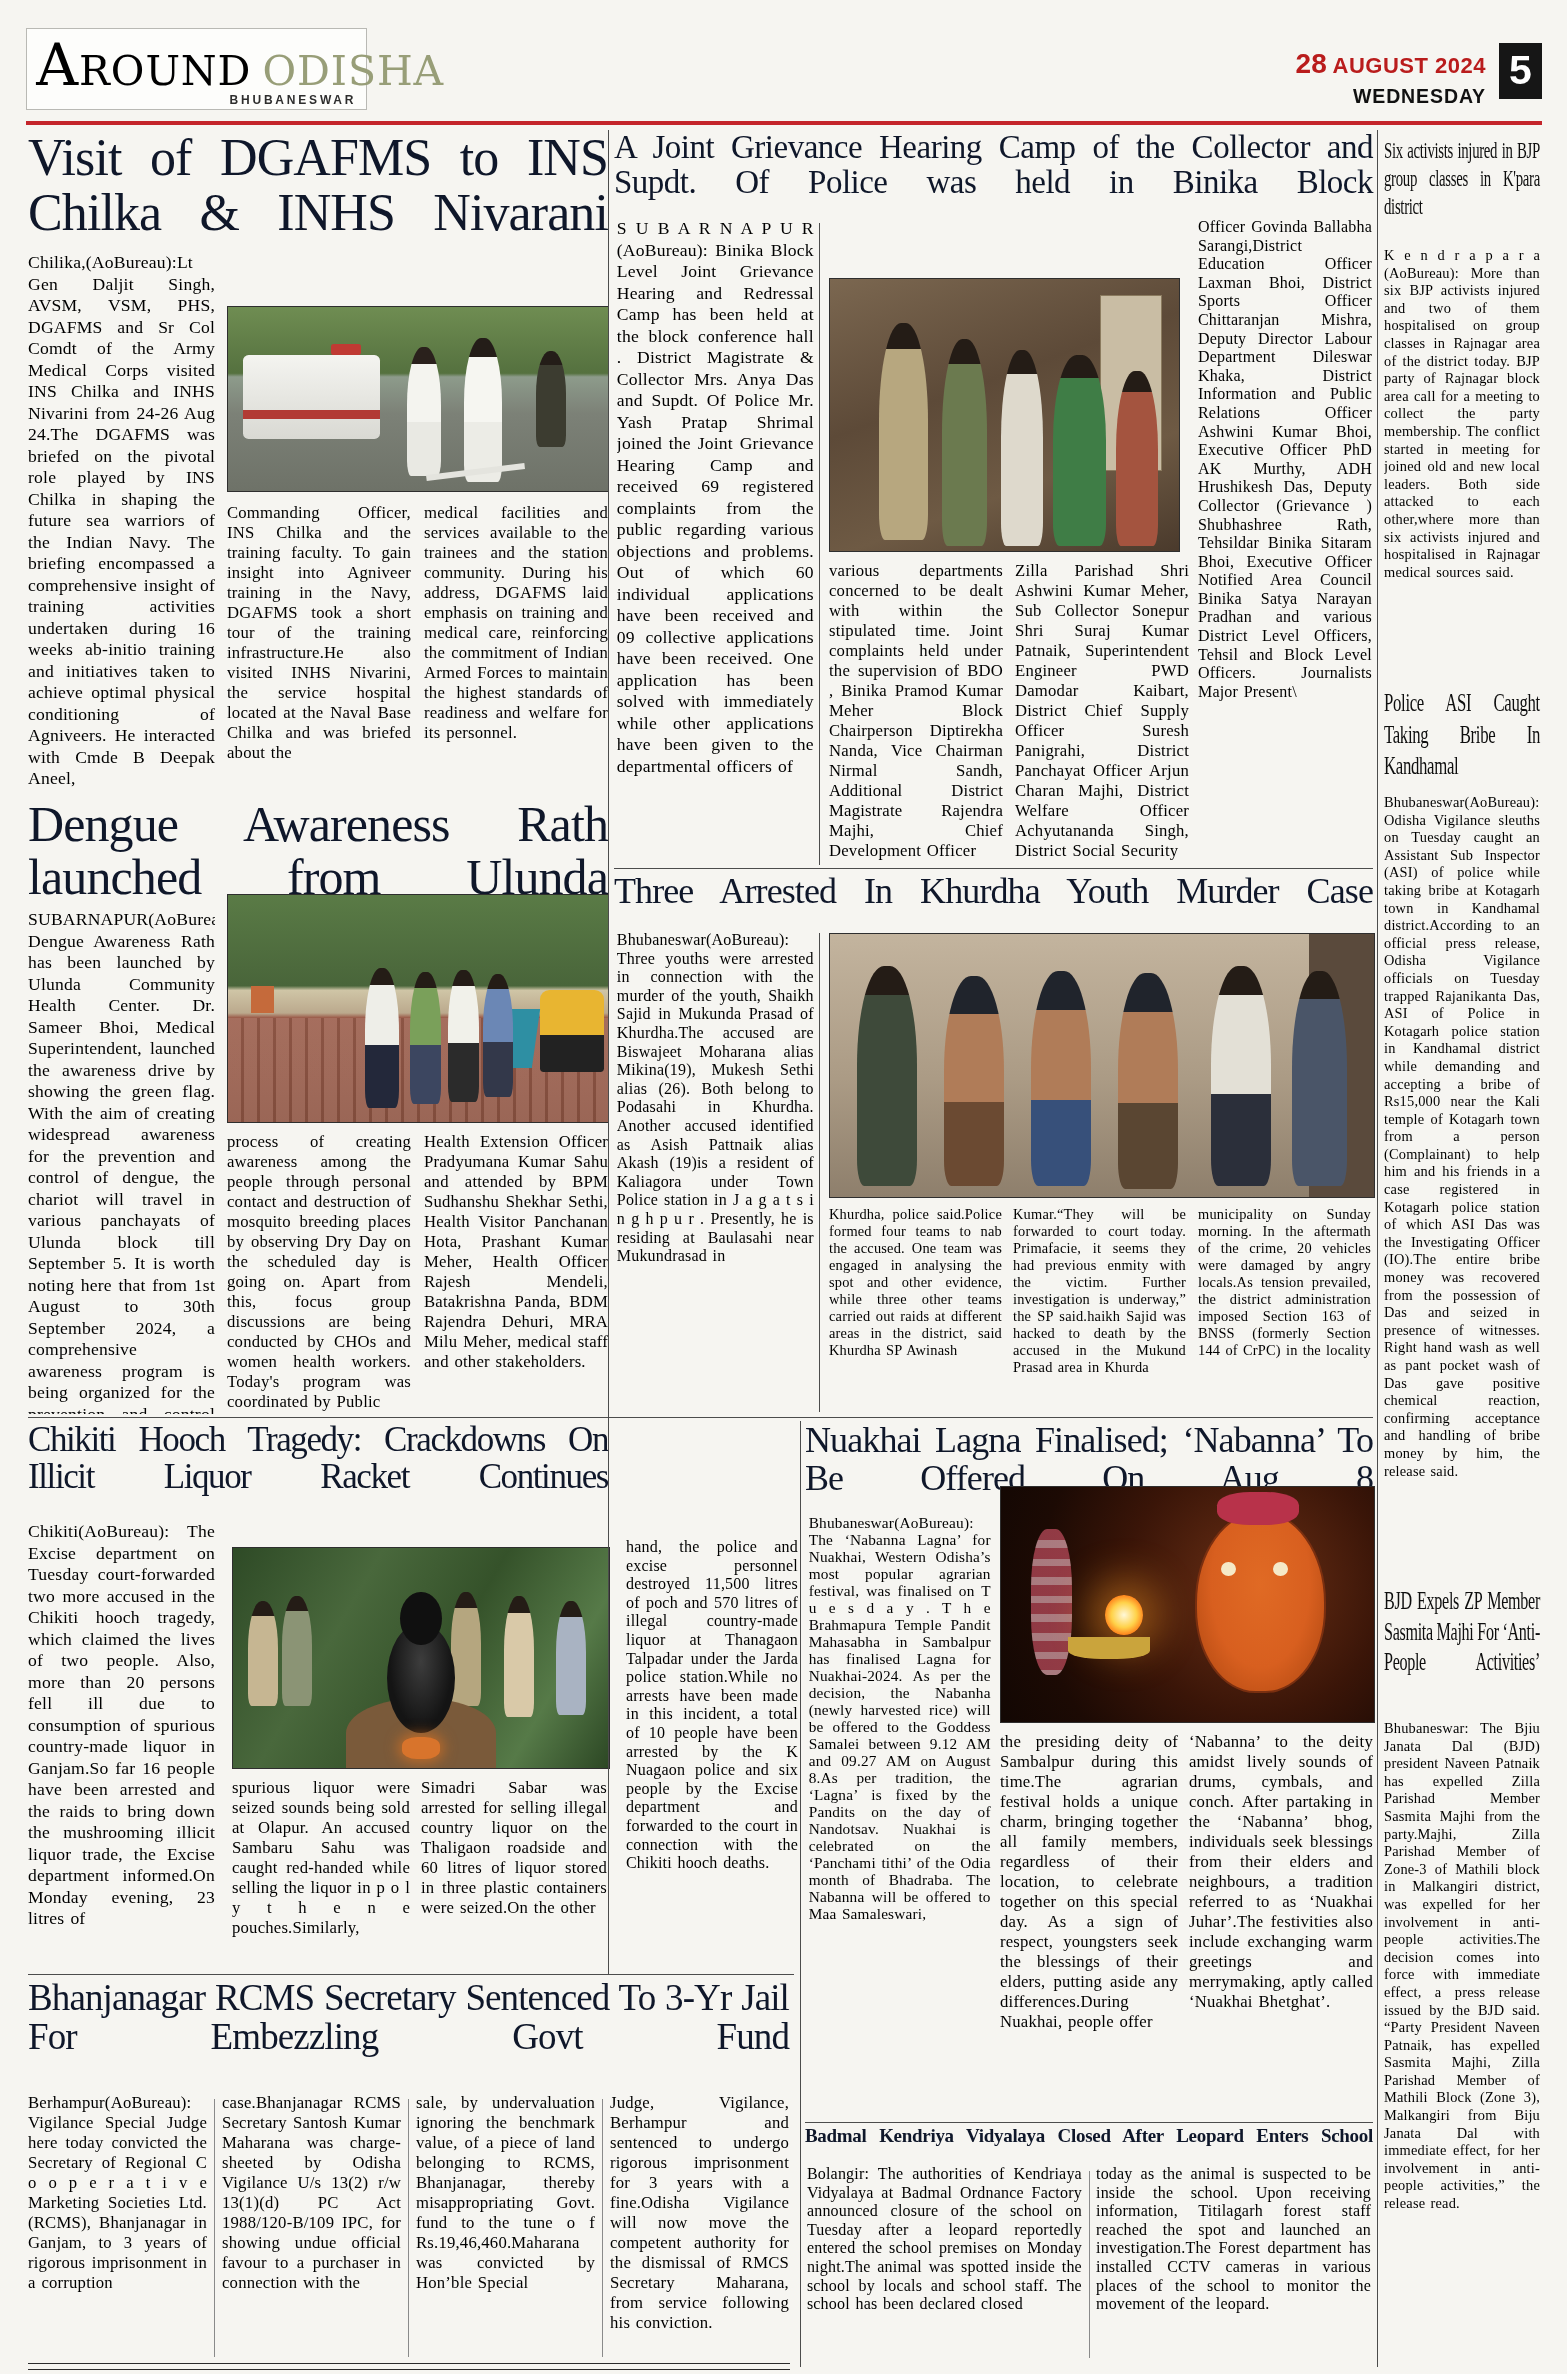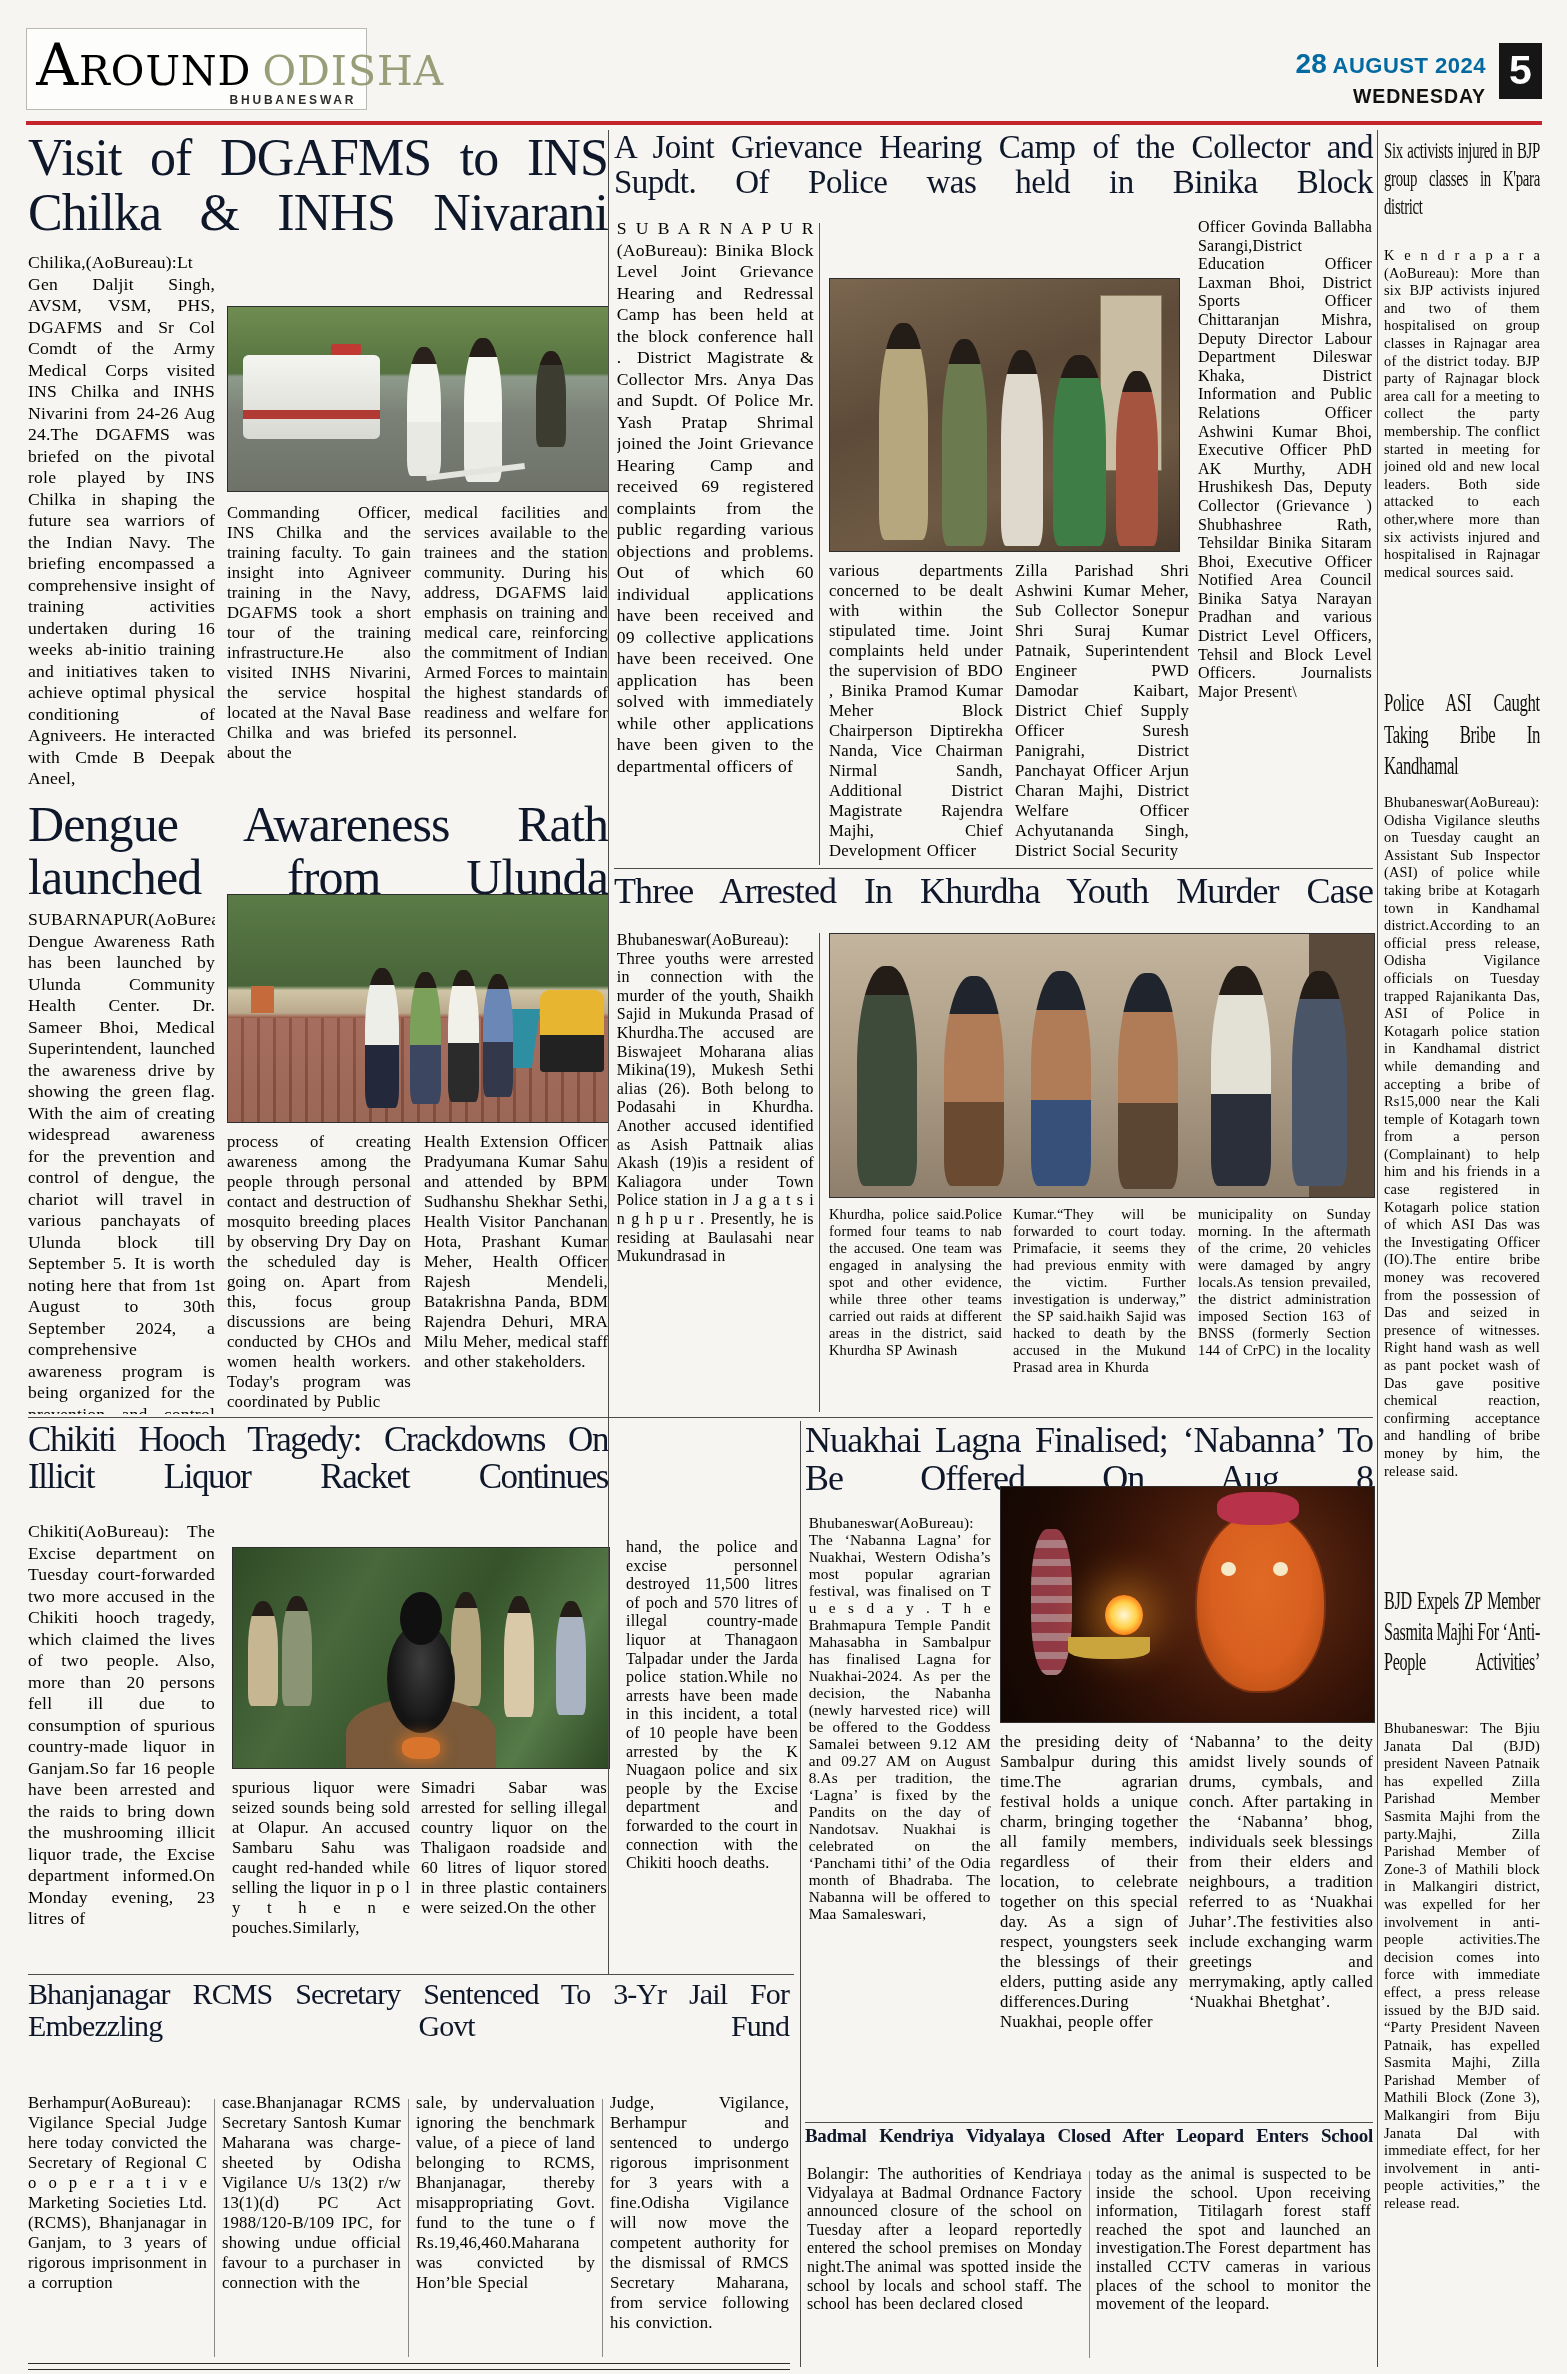--- a/index.html
+++ b/index.html
@@ -29,21 +29,21 @@
     width:155%;transform:scaleX(.645);transform-origin:0 0;
     text-align:justify;text-align-last:justify;position:absolute;
   }
   
   #logo-box{left:26px;top:28px;width:320px;height:78px;border:0.9px solid #b9b9b4;background:#fdfdfb;padding:1.9px 9.3px 0 9.3px;}
   #logo-line{white-space:nowrap;}
   .logo-around{display:inline-block;font-family:"DejaVu Serif",serif;font-size:41px;letter-spacing:0.9px;color:#000000;text-transform:uppercase;}
   .logo-around::first-letter{font-size:58px;}
   .logo-odisha{display:inline-block;font-family:"DejaVu Serif",serif;font-size:41px;letter-spacing:0.9px;color:#989e78;text-transform:uppercase;margin-left:7.4px;}
   #logo-sub{text-align:right;font-family:"Liberation Sans",sans-serif;font-weight:bold;font-size:12px;letter-spacing:2.8px;color:#2e2e2e;margin-top:-5.6px;}
-  #date-line{right:82px;top:48px;font-family:"Liberation Sans",sans-serif;font-weight:bold;color:#0369a1;text-align:right;}
+  #date-line{right:82px;top:48px;font-family:"Liberation Sans",sans-serif;font-weight:bold;color:#b91c1c;text-align:right;}
   .date-day{font-size:28px;}
   .date-rest{font-size:22px;letter-spacing:0.5px;}
   #weekday{right:82px;top:85px;font-family:"Liberation Sans",sans-serif;font-weight:bold;font-size:19.5px;letter-spacing:0.9px;color:#111;}
   #page-box{right:26px;top:43px;width:43px;height:56px;background:#161616;color:#fff;
     font-family:"Liberation Sans",sans-serif;font-weight:bold;font-size:41px;text-align:center;line-height:54px;}
   #red-rule{left:26px;top:121px;width:1516px;height:3.7px;background:#c4252b;}
   
   .t19{font-size:17.6px;line-height:21.5px;}
   .t18{font-size:16.7px;line-height:20px;}
   .t17{font-size:16px;line-height:18.6px;}
@@ -116,21 +116,21 @@
     <span style="left:41%;bottom:16%;width:18%;height:50%;background:radial-gradient(ellipse at 50% 35%,#3d3d3d 0%,#141414 65%);border-radius:50%;"></span>
     <span style="left:44.5%;bottom:56%;width:11%;height:24%;background:#101010;border-radius:50%;"></span>
     <span style="left:45%;bottom:4%;width:10%;height:10%;background:#d8742c;border-radius:40%;box-shadow:0 0 13px 3.7px rgba(240,120,30,.55);"></span>
   </div>
   <div class="bodytext t18" style="left:204px;top:357px;width:178px;height:190px;">spurious liquor were seized sounds being sold at Olapur. An accused Sambaru Sahu was caught red-handed while selling the liquor in p o l y t h e n e pouches.Similarly,</div>
   <div class="bodytext t18" style="left:393px;top:357px;width:186px;height:190px;">Simadri Sabar was arrested for selling illegal country liquor on the Thaligaon roadside and 60 litres of liquor stored in three plastic containers were seized.On the other</div>
   <div class="bodytext t17" style="left:598px;top:117px;width:172px;height:432px;">hand, the police and excise personnel destroyed 11,500 litres of poch and 570 litres of illegal country-made liquor at Thanagaon Talpadar under the Jarda police station.While no arrests have been made in this incident, a total of 10 people have been arrested by the K Nuagaon police and six people by the Excise department and forwarded to the court in connection with the Chikiti hooch deaths.</div>
 </div>
 
 <div class="article" style="left:28px;top:1978px;width:761px;height:390px;">
-  <div class="headline" style="font-size:30px;">Bhanjanagar RCMS Secretary Sentenced To 3-Yr Jail For Embezzling Govt Fund</div>
+  <div class="headline" style="font-size:37px;">Bhanjanagar RCMS Secretary Sentenced To 3-Yr Jail For Embezzling Govt Fund</div>
   <div class="bodytext t18" style="left:0;top:115px;width:179px;height:267px;">Berhampur(AoBureau): Vigilance Special Judge here today convicted the Secretary of Regional C o o p e r a t i v e Marketing Societies Ltd. (RCMS), Bhanjanagar in Ganjam, to 3 years of rigorous imprisonment in a corruption</div>
   <div class="bodytext t18" style="left:194px;top:115px;width:179px;height:267px;">case.Bhanjanagar RCMS Secretary Santosh Kumar Maharana was charge-sheeted by Odisha Vigilance U/s 13(2) r/w 13(1)(d) PC Act 1988/120-B/109 IPC, for showing undue official favour to a purchaser in connection with the</div>
   <div class="bodytext t18" style="left:388px;top:115px;width:179px;height:267px;">sale, by undervaluation ignoring the benchmark value, of a piece of land belonging to RCMS, Bhanjanagar, thereby misappropriating Govt. fund to the tune o f Rs.19,46,460.Maharana was convicted by Hon’ble Special</div>
   <div class="bodytext t18" style="left:582px;top:115px;width:179px;height:267px;">Judge, Vigilance, Berhampur and sentenced to undergo rigorous imprisonment for 3 years with a fine.Odisha Vigilance will now move the competent authority for the dismissal of RMCS Secretary Maharana, from service following his conviction.</div>
   <div class="vline" style="left:186px;top:121px;height:258px;background:#8a8a8a;"></div>
   <div class="vline" style="left:380px;top:121px;height:258px;background:#8a8a8a;"></div>
   <div class="vline" style="left:574px;top:121px;height:258px;background:#8a8a8a;"></div>
 </div>
 
 <div class="article" style="left:614px;top:130px;width:759px;height:737px;">

